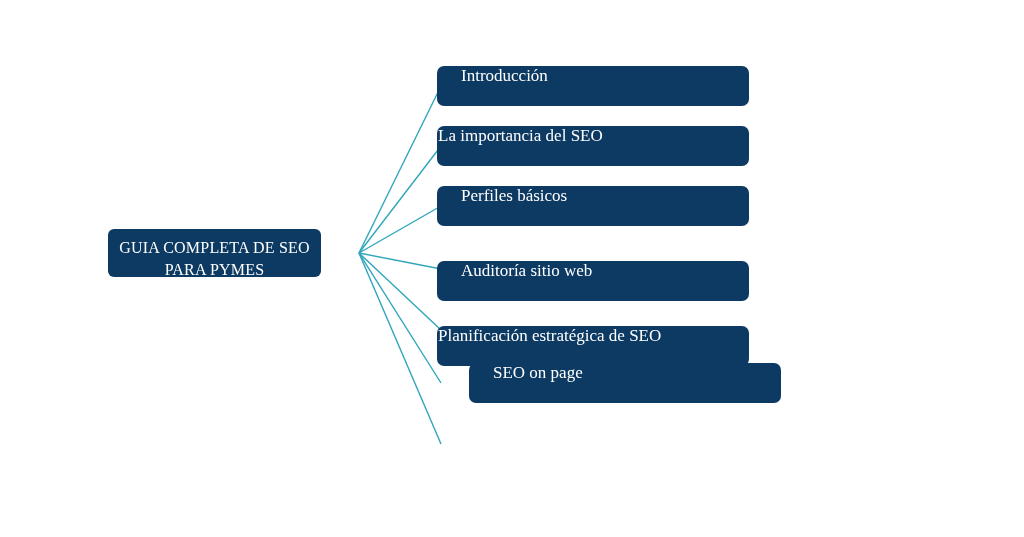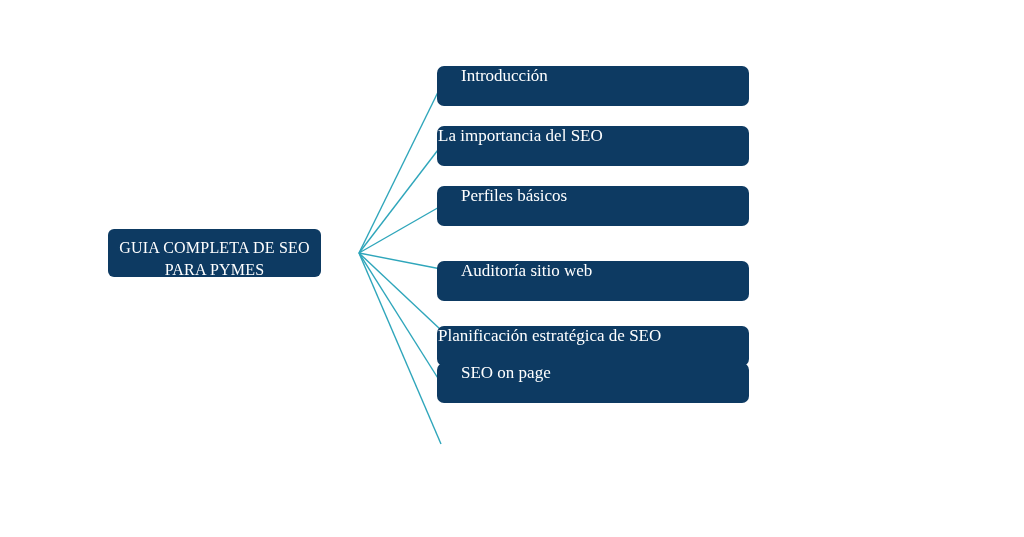--- a/index.html
+++ b/index.html
@@ -59,21 +59,21 @@
     border-radius: 7px;
     font-size: 17px;
     padding-right: 6px;
   }
   
   .c1 { top: 66px; }
   .c2 { top: 126px; }
   .c3 { top: 186px; }
   .c4 { top: 261px; }
   .c5 { top: 326px; }
-  .c6 { top: 363px; }
+  .c6 { top: 363px; margin-left: 32px; }
   .c7 { top: 424px; }
   
   .c1, .c3, .c4, .c6 { padding-left: 24px; }
   .c2, .c5, .c7 { padding-left: 1px; }
 </style>
 </head>
 <body>
 
 <div class="canvas">
 

